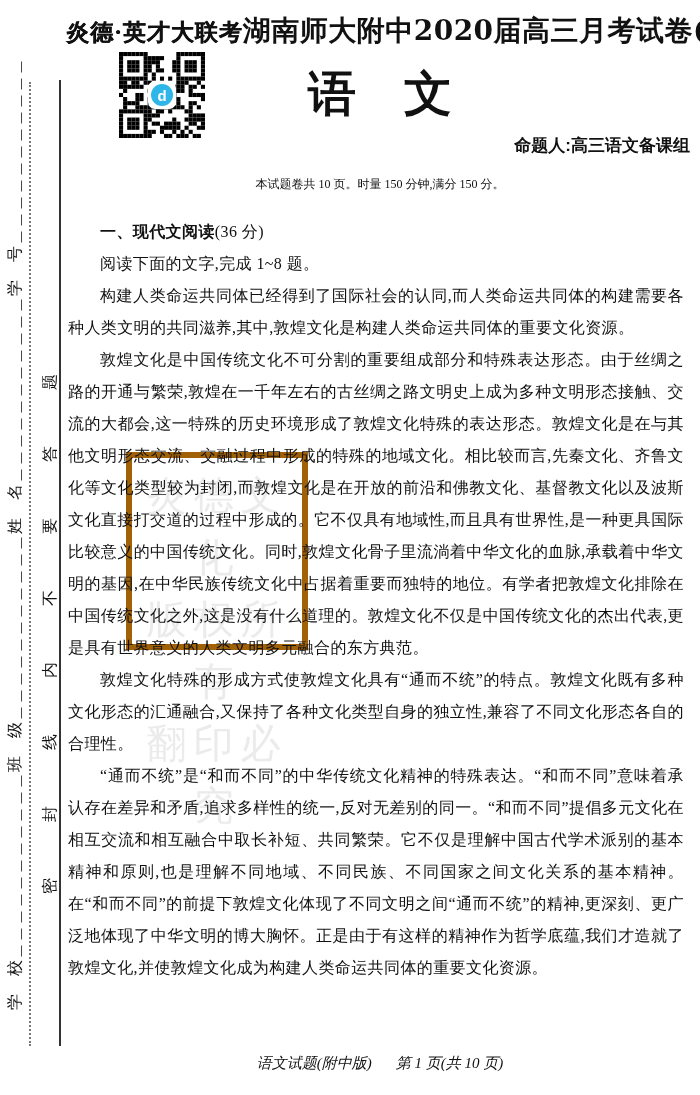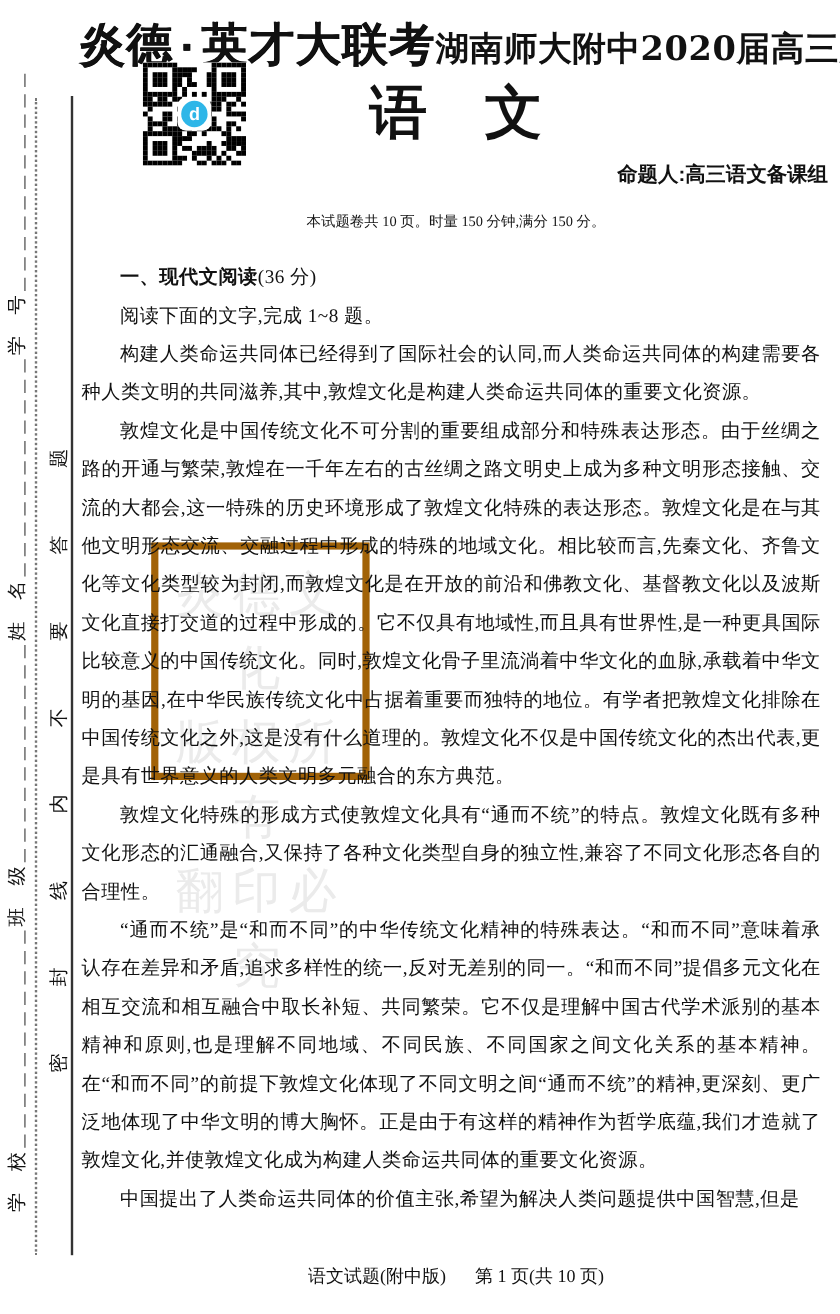--- a/index.html
+++ b/index.html
@@ -1,22 +1,22 @@
 <!DOCTYPE html>
 <html><head>
 <meta charset="utf-8">
 <style>
   html,body{margin:0;padding:0;background:#9a9a9a;}
   .page{position:relative;width:700px;height:1095px;background:#fff;margin:0 auto;
         font-family:"Liberation Serif","DejaVu Serif",serif;color:#111;overflow:hidden;}
 
   
   .exam-title{position:absolute;top:12px;left:66px;width:630px;text-align:center;white-space:nowrap;}
-  .exam-title .brand{font-family:Liberation Mono, monospace;font-weight:900;
-        font-size:38px;letter-spacing:1px;text-shadow:0.6px 0 0 #000;}
+  .exam-title .brand{font-family:Liberation Serif, serif;font-weight:900;
+        font-size:23px;letter-spacing:1px;text-shadow:0.6px 0 0 #000;}
   .exam-title .rest{font-family:"DejaVu Serif","Liberation Serif",serif;font-weight:700;
         font-size:28px;letter-spacing:0.5px;}
   .subject{position:absolute;top:62px;left:70px;width:620px;text-align:center;
         font-family:"Liberation Sans","DejaVu Sans",sans-serif;font-weight:bold;font-size:48px;}
   .setter{position:absolute;top:134px;left:70px;width:620px;text-align:right;
         font-family:"Liberation Sans","DejaVu Sans",sans-serif;font-weight:bold;font-size:17px;}
   .note{position:absolute;top:176px;left:70px;width:620px;text-align:center;font-size:12px;}
 
   
   .qr{position:absolute;left:119px;top:52px;width:86px;height:86px;background:#fff;}
@@ -45,21 +45,21 @@
         font-family:"Liberation Sans","DejaVu Sans",sans-serif;padding-top:6px;box-sizing:border-box;}
 
   
   .body-text{position:absolute;top:216px;left:68px;width:616px;z-index:1;
         font-size:16px;line-height:32px;letter-spacing:0.4px;text-align:justify;}
   .body-text p{margin:0;text-indent:2em;}
   .section-line{text-indent:0;}
   .h-bold{font-family:"Liberation Sans","DejaVu Sans",sans-serif;font-weight:bold;}
 
   
-  .footer{position:absolute;top:1054px;left:70px;width:620px;text-align:center;font-size:15px;}
+  .footer{position:absolute;top:1054px;left:70px;width:620px;text-align:center;font-size:15px;font-style:italic;}
   .footer .pg{margin-left:1.6em;}
 </style>
 </head>
 <body>
 
 <div class="page">
 
   <div class="student-fields">学　校＿＿＿＿＿＿＿＿＿＿＿班　级＿＿＿＿＿＿＿＿＿＿＿姓　名＿＿＿＿＿＿＿＿＿＿＿学　号＿＿＿＿＿＿＿＿＿＿＿</div>
   <div class="seal-dotted"></div>
   <div class="seal-text">密封线内不要答题</div>
@@ -318,18 +318,17 @@
     <div>翻印必究</div>
   </div>
 
   <div class="body-text">
     <p class="section-line"><span class="h-bold">一、现代文阅读</span><span>(36 分)</span></p>
     <p>阅读下面的文字,完成 1~8 题。</p>
     <p>构建人类命运共同体已经得到了国际社会的认同,而人类命运共同体的构建需要各种人类文明的共同滋养,其中,敦煌文化是构建人类命运共同体的重要文化资源。</p>
     <p>敦煌文化是中国传统文化不可分割的重要组成部分和特殊表达形态。由于丝绸之路的开通与繁荣,敦煌在一千年左右的古丝绸之路文明史上成为多种文明形态接触、交流的大都会,这一特殊的历史环境形成了敦煌文化特殊的表达形态。敦煌文化是在与其他文明形态交流、交融过程中形成的特殊的地域文化。相比较而言,先秦文化、齐鲁文化等文化类型较为封闭,而敦煌文化是在开放的前沿和佛教文化、基督教文化以及波斯文化直接打交道的过程中形成的。它不仅具有地域性,而且具有世界性,是一种更具国际比较意义的中国传统文化。同时,敦煌文化骨子里流淌着中华文化的血脉,承载着中华文明的基因,在中华民族传统文化中占据着重要而独特的地位。有学者把敦煌文化排除在中国传统文化之外,这是没有什么道理的。敦煌文化不仅是中国传统文化的杰出代表,更是具有世界意义的人类文明多元融合的东方典范。</p>
     <p>敦煌文化特殊的形成方式使敦煌文化具有“通而不统”的特点。敦煌文化既有多种文化形态的汇通融合,又保持了各种文化类型自身的独立性,兼容了不同文化形态各自的合理性。</p>
     <p>“通而不统”是“和而不同”的中华传统文化精神的特殊表达。“和而不同”意味着承认存在差异和矛盾,追求多样性的统一,反对无差别的同一。“和而不同”提倡多元文化在相互交流和相互融合中取长补短、共同繁荣。它不仅是理解中国古代学术派别的基本精神和原则,也是理解不同地域、不同民族、不同国家之间文化关系的基本精神。在“和而不同”的前提下敦煌文化体现了不同文明之间“通而不统”的精神,更深刻、更广泛地体现了中华文明的博大胸怀。正是由于有这样的精神作为哲学底蕴,我们才造就了敦煌文化,并使敦煌文化成为构建人类命运共同体的重要文化资源。</p>
-    <p>中国提出了人类命运共同体的价值主张,希望为解决人类问题提供中国智慧,但是</p>
   </div>
 
   <div class="footer"><span>语文试题(附中版)</span><span class="pg">第 1 页(共 10 页)</span></div>
 
 </div>
 
 </body></html>

